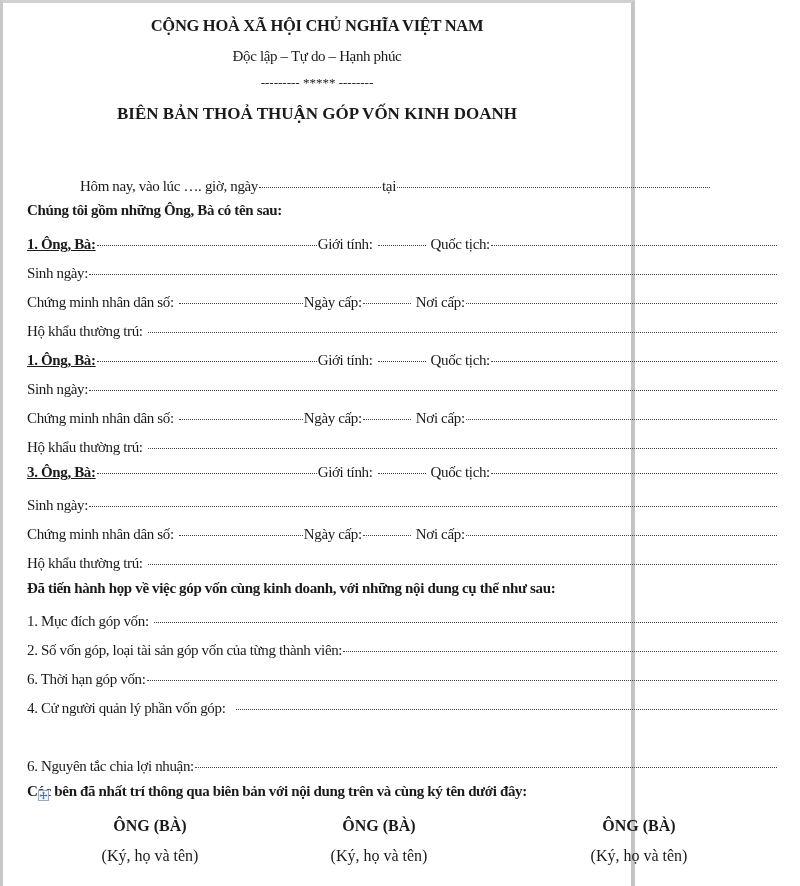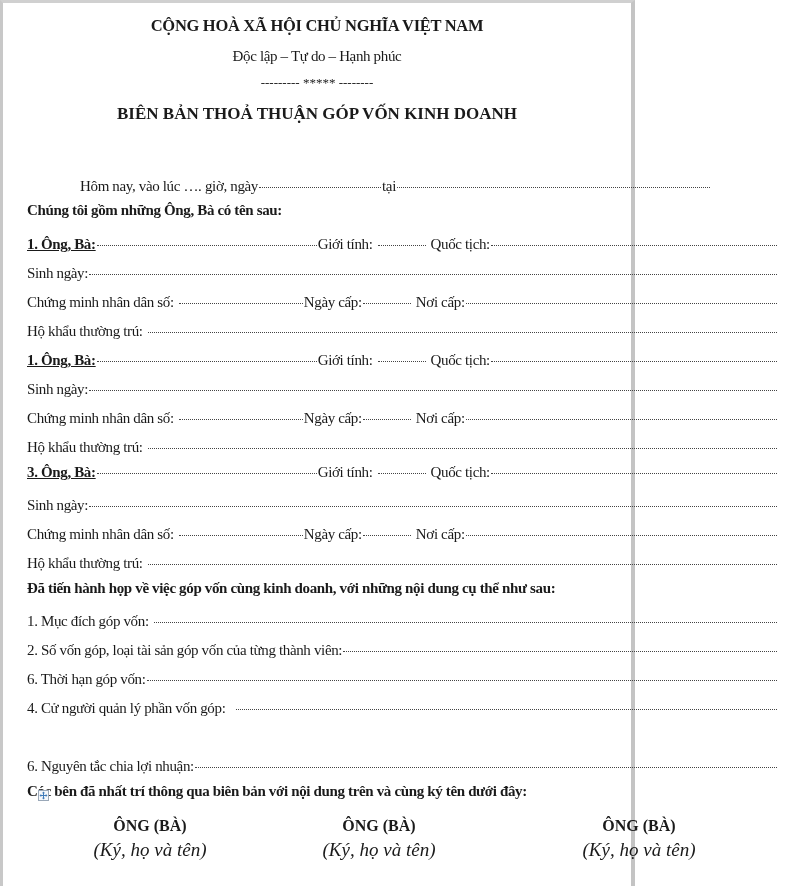--- a/index.html
+++ b/index.html
@@ -102,24 +102,23 @@
     position: absolute;
     text-align: center;
     width: 200px;
   }
   .sig-title {
     font-weight: bold;
     font-size: 16px;
     line-height: 20px;
   }
   .sig-sub {
-    font-style: italic;
-    font-size: 19px;
+    font-size: 16px;
     line-height: 20px;
-    margin-top: 4px;
+    margin-top: 10px;
   }
   .move-handle {
     position: absolute;
     left: 35px;
     top: 787px;
     width: 11px;
     height: 11px;
     border: 1px solid #9aa8b8;
     background: #f4f7fb;
     box-sizing: border-box;

